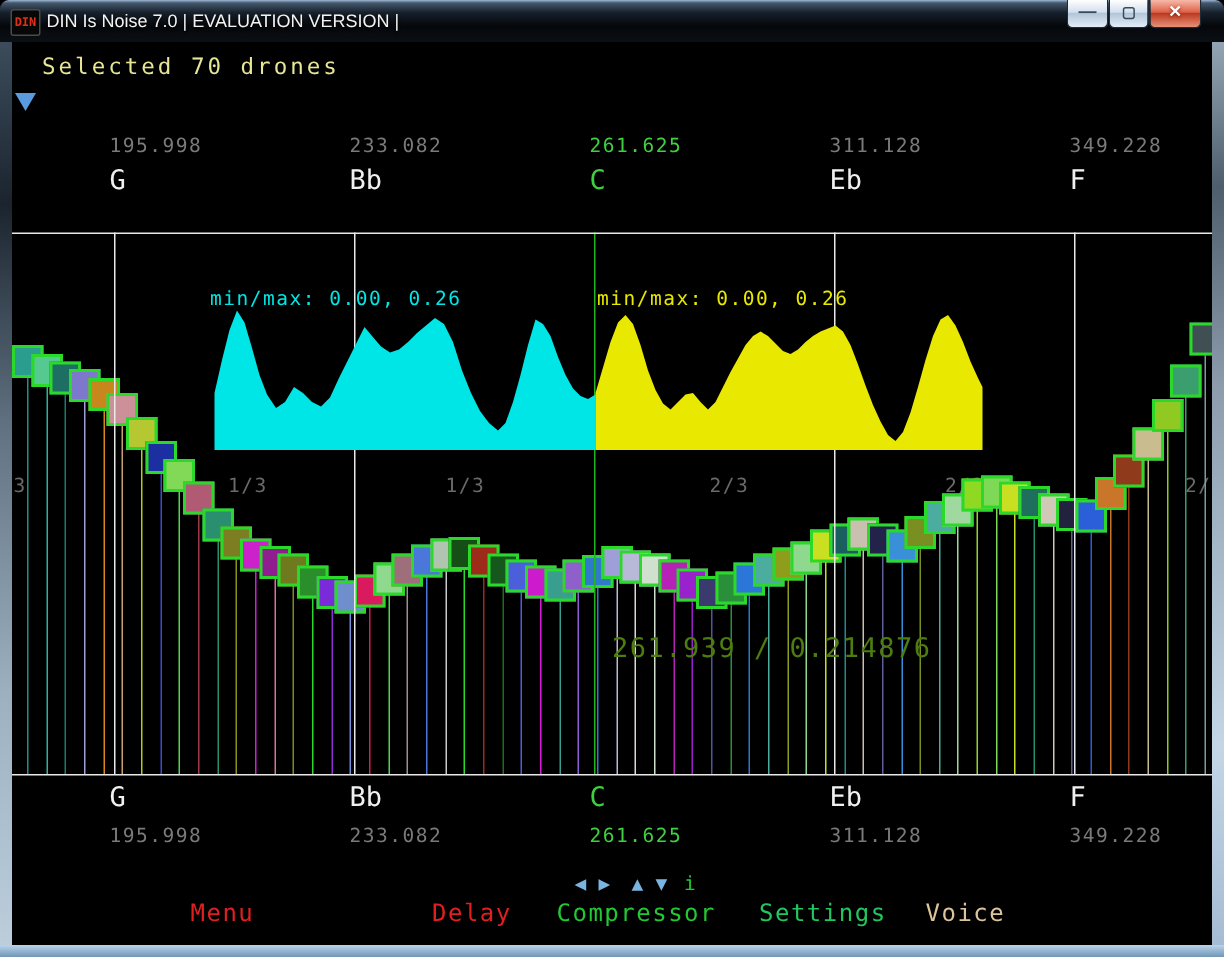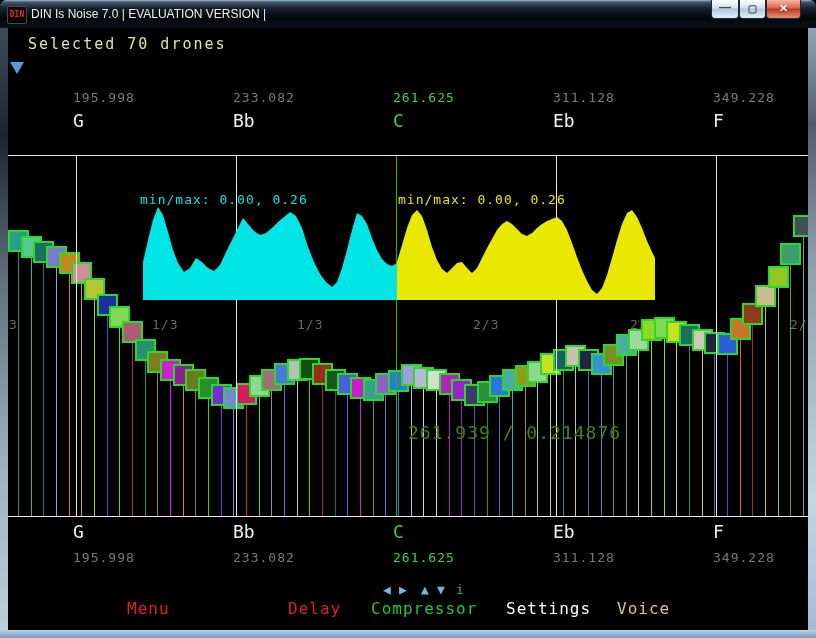--- a/index.html
+++ b/index.html
@@ -213,21 +213,21 @@
       <div class="drone-block" style="left: 780px; top: 243px; background: rgb(58, 158, 111);"></div>
       <div class="drone-block" style="left: 793px; top: 215px; background: rgb(63, 79, 84);"></div>
       <div class="menu-icon" style="left: 383px; color: rgb(122, 180, 224);">◀</div>
       <div class="menu-icon" style="left: 399px; color: rgb(122, 180, 224);">▶</div>
       <div class="menu-icon" style="left: 421px; color: rgb(122, 180, 224);">▲</div>
       <div class="menu-icon" style="left: 437px; color: rgb(122, 180, 224);">▼</div>
       <div class="menu-icon" style="left: 456px; color: rgb(34, 200, 51);">i</div>
       <div class="menu-item" style="left: 127px; color: rgb(224, 32, 32);">Menu</div>
       <div class="menu-item" style="left: 288px; color: rgb(224, 32, 32);">Delay</div>
       <div class="menu-item" style="left: 371px; color: rgb(34, 200, 51);">Compressor</div>
-      <div class="menu-item" style="left: 506px; color: #ffffff;">Settings</div>
+      <div class="menu-item" style="left: 506px; color: #22c55e;">Settings</div>
       <div class="menu-item" style="left: 617px; color: rgb(220, 196, 154);">Voice</div>
     </div>
 
   <div class="status-text">Selected 70 drones</div>
   <div class="range-marker"></div>
   <div class="hline" style="top:155px"></div>
   <div class="hline" style="top:516px"></div>
   <div class="cursor-readout">261.939 / 0.214876</div>
 
   <div class="titlebar">

